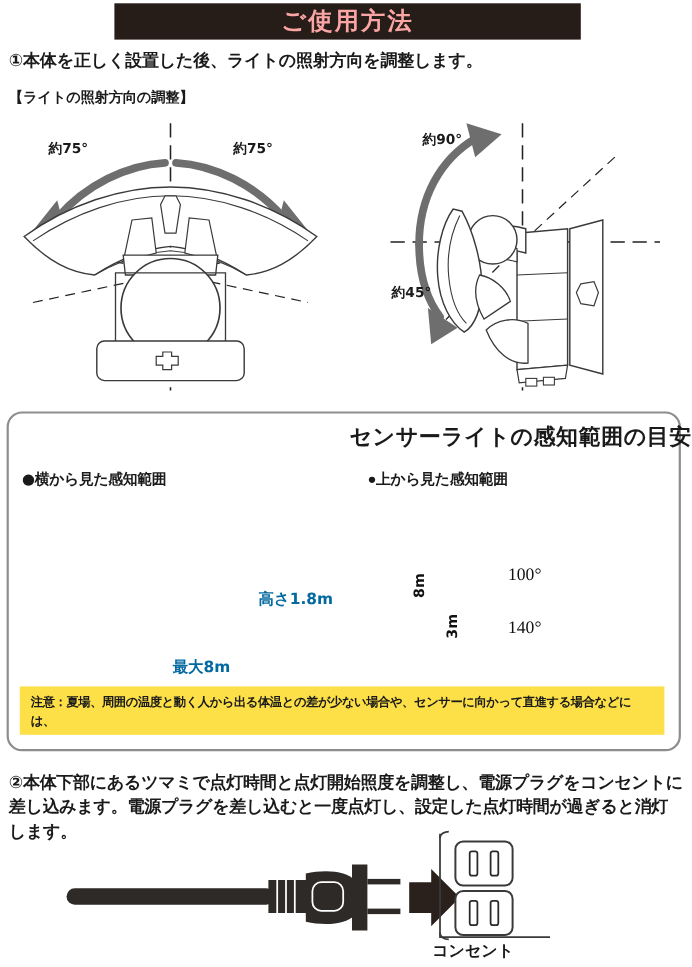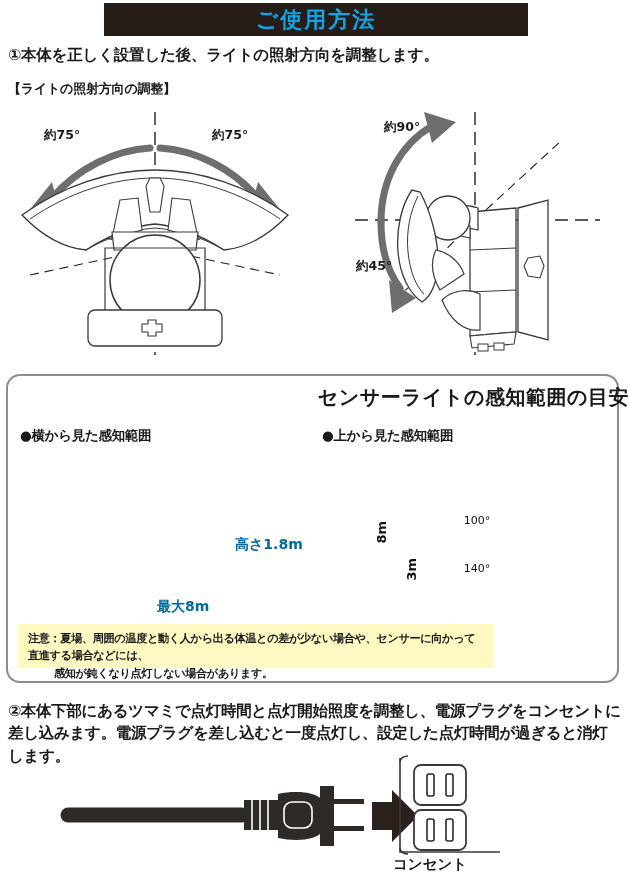--- a/index.html
+++ b/index.html
@@ -19,21 +19,21 @@
 
   
   .header-band {
     position: absolute;
     left: 104px; top: 3px;
     width: 424px; height: 33px;
     background: #261c18;
     display: flex; align-items: center; justify-content: center;
   }
   .header-title {
-    color: #0ea5e9;
+    color: #fca5a5;
     font-size: 22px;
     font-weight: bold;
     letter-spacing: 2px;
     line-height: 1;
   }
 
   
   .step1 {
     position: absolute;
     left: 8px; top: 45px;
@@ -88,28 +88,28 @@
     font-weight: bold;
     letter-spacing: 0.5px;
   }
   .sub-head {
     position: absolute;
     font-size: 13.5px;
     font-weight: bold;
     letter-spacing: -0.3px;
   }
   .sub-head.left { left: 20px; top: 427px; text-align: center; }
-  .sub-head.right { left: 322px; top: 427px; }
+  .sub-head.right { left: 334px; top: 427px; font-family: Liberation Serif, serif; }
 
   
   .note {
     position: absolute;
     left: 18px; top: 624px;
-    width: 476px; height: 44px;
-    background: #fef9c3;
+    width: 586px; height: 44px;
+    background: #fde047;
     box-sizing: border-box;
     padding: 6px 10px 0 10px;
     font-size: 11.2px;
     font-weight: bold;
     line-height: 1.55;
     letter-spacing: -0.4px;
     color: #1a1a1a;
   }
   .note .l2 { display: block; padding-left: 26px; }
 
@@ -125,23 +125,24 @@
     position: absolute;
     font-size: 13px;
     font-weight: bold;
     color: #111;
     writing-mode: vertical-rl;
     transform: rotate(180deg);
     letter-spacing: 0px;
   }
   .fan-ang {
     position: absolute;
-    font-size: 11px;
+    font-size: 16px;
     color: #111;
     white-space: nowrap;
+    font-family: Liberation Serif, serif;
   }
 
   .outlet-label {
     position: absolute;
     left: 393px; top: 855px;
     font-size: 14.5px;
     font-weight: bold;
     letter-spacing: 0px;
   }
 
@@ -347,20 +348,19 @@
   <div class="dim" style="left:235px; top:536px;">高さ1.8m</div>
   <div class="dim" style="left:157px; top:598px;">最大8m</div>
 
   <div class="dim-v" style="left:374px; top:521px;">8m</div>
   <div class="dim-v" style="left:404px; top:558px;">3m</div>
   <div class="fan-ang" style="left:477px; top:514px; transform:translateX(-50%);">100°</div>
   <div class="fan-ang" style="left:477px; top:562px; transform:translateX(-50%);">140°</div>
 
   <div class="note">
     <span>注意：夏場、周囲の温度と動く人から出る体温との差が少ない場合や、センサーに向かって直進する場合などには、</span>
-    <span class="l2">感知が鈍くなり点灯しない場合があります。</span>
   </div>
 
   <div class="step2">②本体下部にあるツマミで点灯時間と点灯開始照度を調整し、電源プラグをコンセントに差し込みます。電源プラグを差し込むと一度点灯し、設定した点灯時間が過ぎると消灯します。</div>
 
   <div class="outlet-label">コンセント</div>
 
 </div>
 
 </body></html>

